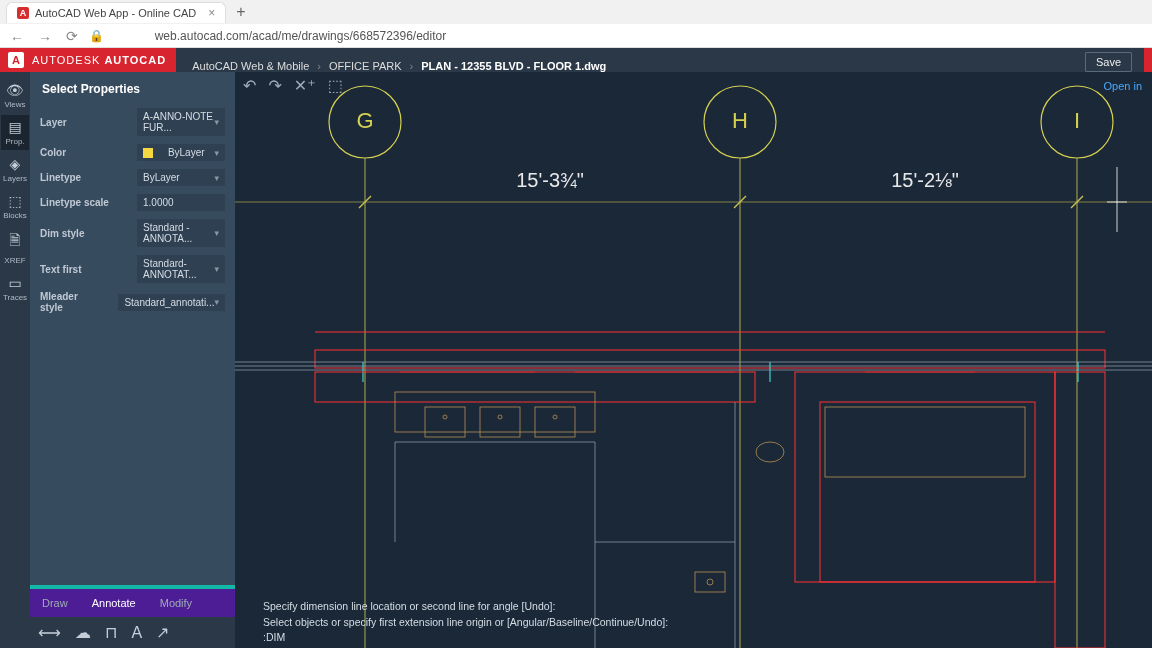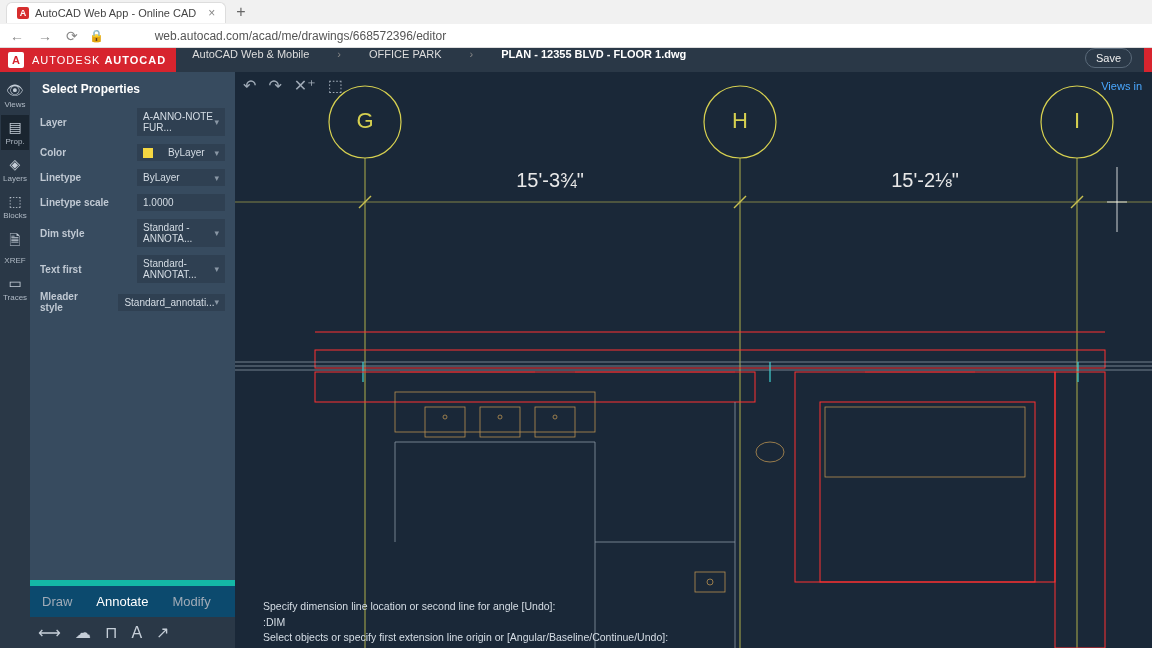--- a/index.html
+++ b/index.html
@@ -15,42 +15,42 @@
 .addr-row { height: 24px; display: flex; align-items: center; gap: 10px; padding: 0 8px; font-size: 12px; color: #555;}
 .addr-row .nav-ico { color: #888; font-size: 14px; padding:0 2px;}
 .addr-row .url { color: #555; margin-left: 40px; }
 .addr-row .lock { color:#777; }
 
 
 .app-header { height: 24px; background: #d7242e; display: flex; align-items: center; padding: 0 8px; }
 .app-logo { width: 16px; height: 16px; background: #fff; color:#d7242e; font-weight:bold; font-size:11px; text-align:center; line-height:16px; border-radius:2px; margin-right:8px;}
 .app-title { color: #fff; font-size: 11px; letter-spacing: 1px; }
 .app-title b { font-weight: 700; }
-.breadcrumb-bar { flex:1; background:#2a3847; color:#ddd; font-size:11px; height:24px; display:flex; align-items:flex-start; padding:0 12px; margin-left:10px;gap:20px;}
+.breadcrumb-bar { flex:1; background:#2a3847; color:#ddd; font-size:11px; height:24px; display:flex; align-items:flex-end; padding:0 12px; margin-left:10px;}
 .breadcrumb-bar span { margin: 0 4px; }
 .breadcrumb-bar .sep { color:#888; }
 .breadcrumb-bar .file { color:#fff; font-weight:600;}
-.save-btn { background:#2a3847; color:#eee; font-size:11px; padding:3px 10px; border:1px solid #5a6a7a; border-radius:10px; margin-left:auto;}
+.save-btn { background:#2a3847; color:#eee; font-size:11px; padding:3px 10px; border:1px solid #5a6a7a; border-radius:1px; margin-left:auto;}
 
 
 .main { display: flex; height: calc(648px - 48px - 24px); }
 .left-rail { width: 30px; background: #2a3847; display:flex; flex-direction:column; align-items:center; padding-top:6px; gap:2px;}
 .rail-item { width:28px; text-align:center; padding:4px 0; color:#b0bac5; font-size:8px; cursor:pointer;}
 .rail-item .ico { display:block; font-size:14px; margin-bottom:2px; color:#c5ced8;}
 .rail-item.active { background:#1a2530; }
 
 .prop-panel { width: 205px; background: #374b5f; color:#d5dde5; display:flex; flex-direction:column;}
 .prop-title { font-size:12px; font-weight:600; padding:10px 12px 8px; color:#fff;}
 .prop-row { display:flex; align-items:center; padding:4px 10px; font-size:10px;}
 .prop-label { width:72px; color:#c0c9d3;font-weight:bold;}
 .prop-val { flex:1; background:#2f4052; border:none; color:#d5dde5; padding:3px 6px; font-size:10px; display:flex; align-items:center; justify-content:space-between;margin-left:25px;}
 .prop-val .chev { color:#8a97a5; font-size:9px;}
 .color-swatch { width:10px; height:10px; background:#f5d742; display:inline-block; margin-right:5px;}
 
-.prop-tabs { margin-top:auto; background:#0c4a6e; display:flex; font-size:13px; border-top:6px solid #14b8a6;}
+.prop-tabs { margin-top:auto; background:#4c1d95; display:flex; font-size:11px; border-top:4px solid #14b8a6;}
 .prop-tab { padding:8px 12px; color:#a0abb7; cursor:pointer;}
 .prop-tab.active { color:#fff; }
 .tool-row { background:#2a3847; padding:6px 8px; display:flex; gap:14px; align-items:center;}
 .tool-row span { color:#c5ced8; font-size:16px;}
 
 
 .canvas-wrap { flex:1; background:#1a2838; position:relative; overflow:hidden;}
 .canvas-toolbar { position:absolute; top:4px; left:8px; display:flex; gap:12px; z-index:10;}
 .canvas-toolbar span { color:#a0abb7; font-size:16px;}
 .open-in { position:absolute; top:8px; right:10px; color:#4aa8ff; font-size:11px; z-index:10;}
@@ -185,21 +185,21 @@
     </div>
   </div>
 
   <div class="canvas-wrap">
     <div class="canvas-toolbar">
       <span>↶</span>
       <span>↷</span>
       <span>✕⁺</span>
       <span>⬚</span>
     </div>
-    <div class="open-in">Views in</div>
+    <div class="open-in">Open in</div>
 
     <svg class="drawing" viewBox="0 0 917 576">
 
       <line class="dim-line" x1="0" y1="130" x2="917" y2="130"></line>
       <g id="grid-markers">
           <g>
             <circle class="grid-circle" cx="130" cy="50" r="36"></circle>
             <text class="grid-text" x="130" y="50">G</text>
             <line class="grid-vline" x1="130" y1="86" x2="130" y2="576"></line>
             <line class="dim-tick" x1="124" y1="136" x2="136" y2="124"></line>
@@ -268,17 +268,17 @@
         <line class="wall-gray" x1="500" y1="330" x2="500" y2="576"></line>
         <line class="wall-gray" x1="360" y1="470" x2="500" y2="470"></line>
 
         <line stroke="#fff" stroke-width="0.8" x1="872" y1="130" x2="892" y2="130"></line>
         <line stroke="#fff" stroke-width="0.8" x1="882" y1="95" x2="882" y2="160"></line>
       </g>
     </svg>
 
     <div class="cmd-log" id="cmdlog">
         <div>Specify dimension line location or second line for angle [Undo]:</div>
+        <div>Select objects or specify first extension line origin or [Angular/Baseline/Continue/Undo]:</div>
         <div>:DIM</div>
-        <div>Select objects or specify first extension line origin or [Angular/Baseline/Continue/Undo]:</div>
       </div>
   </div>
 </div>
 
 </body></html>

